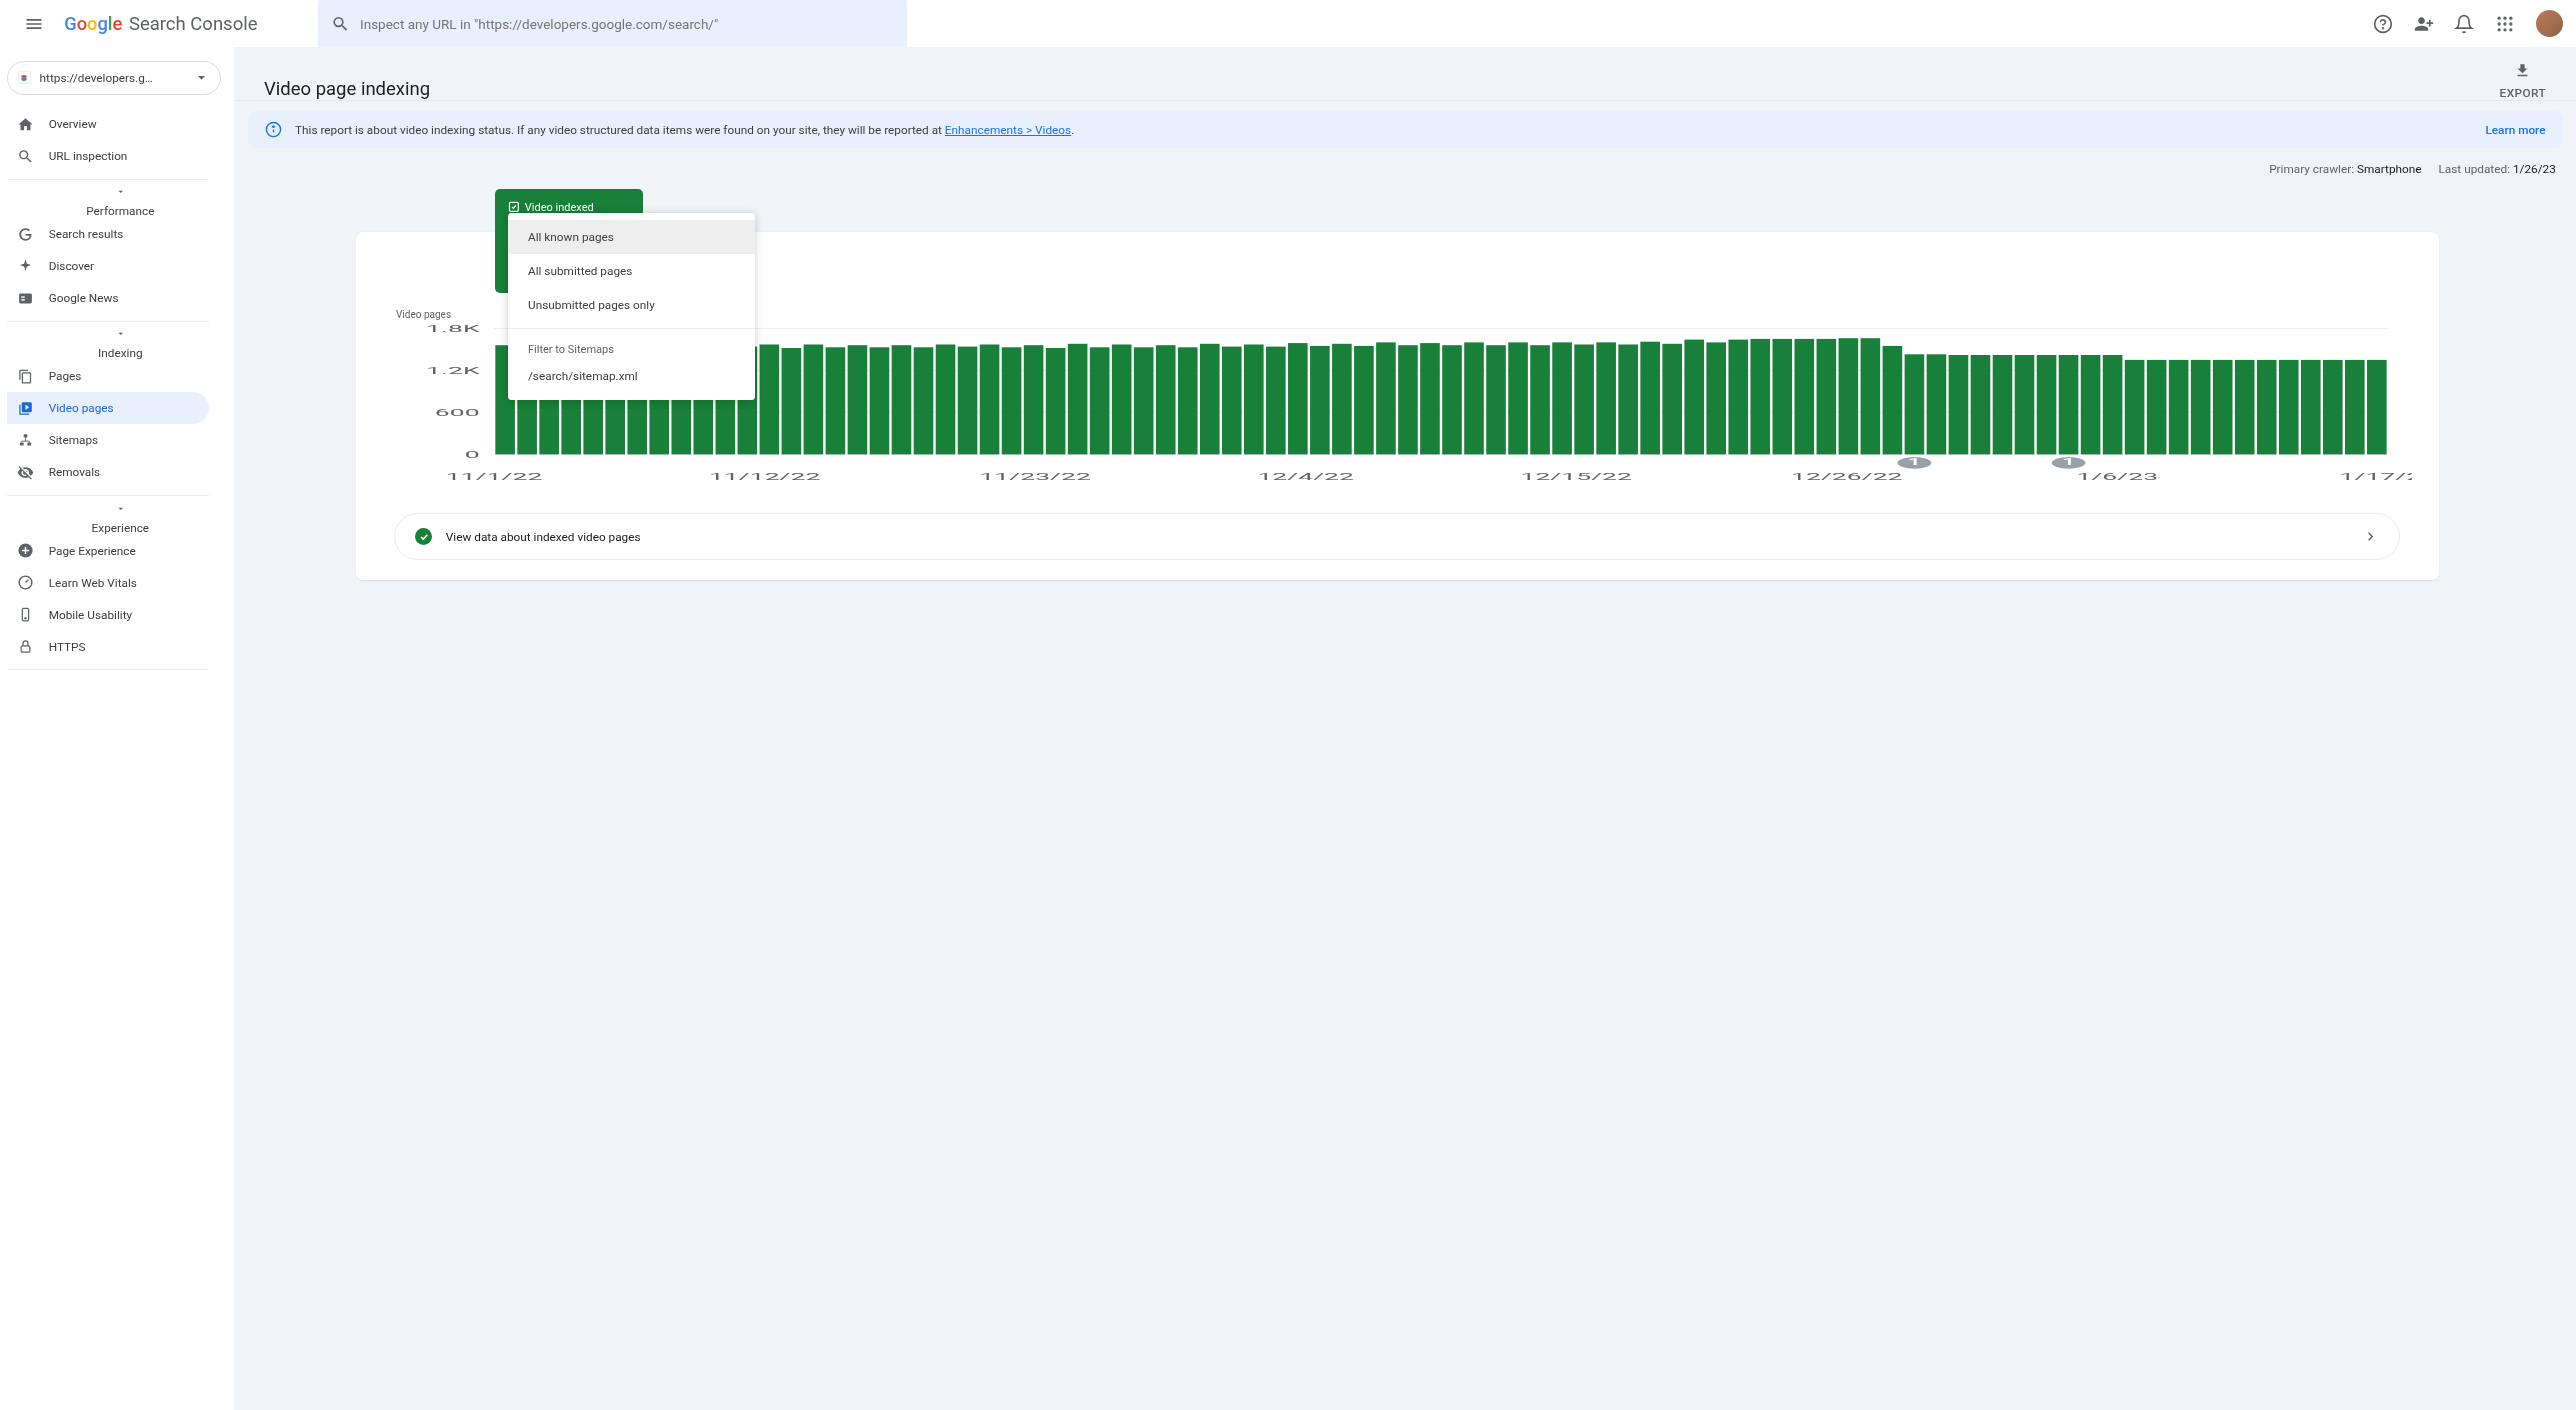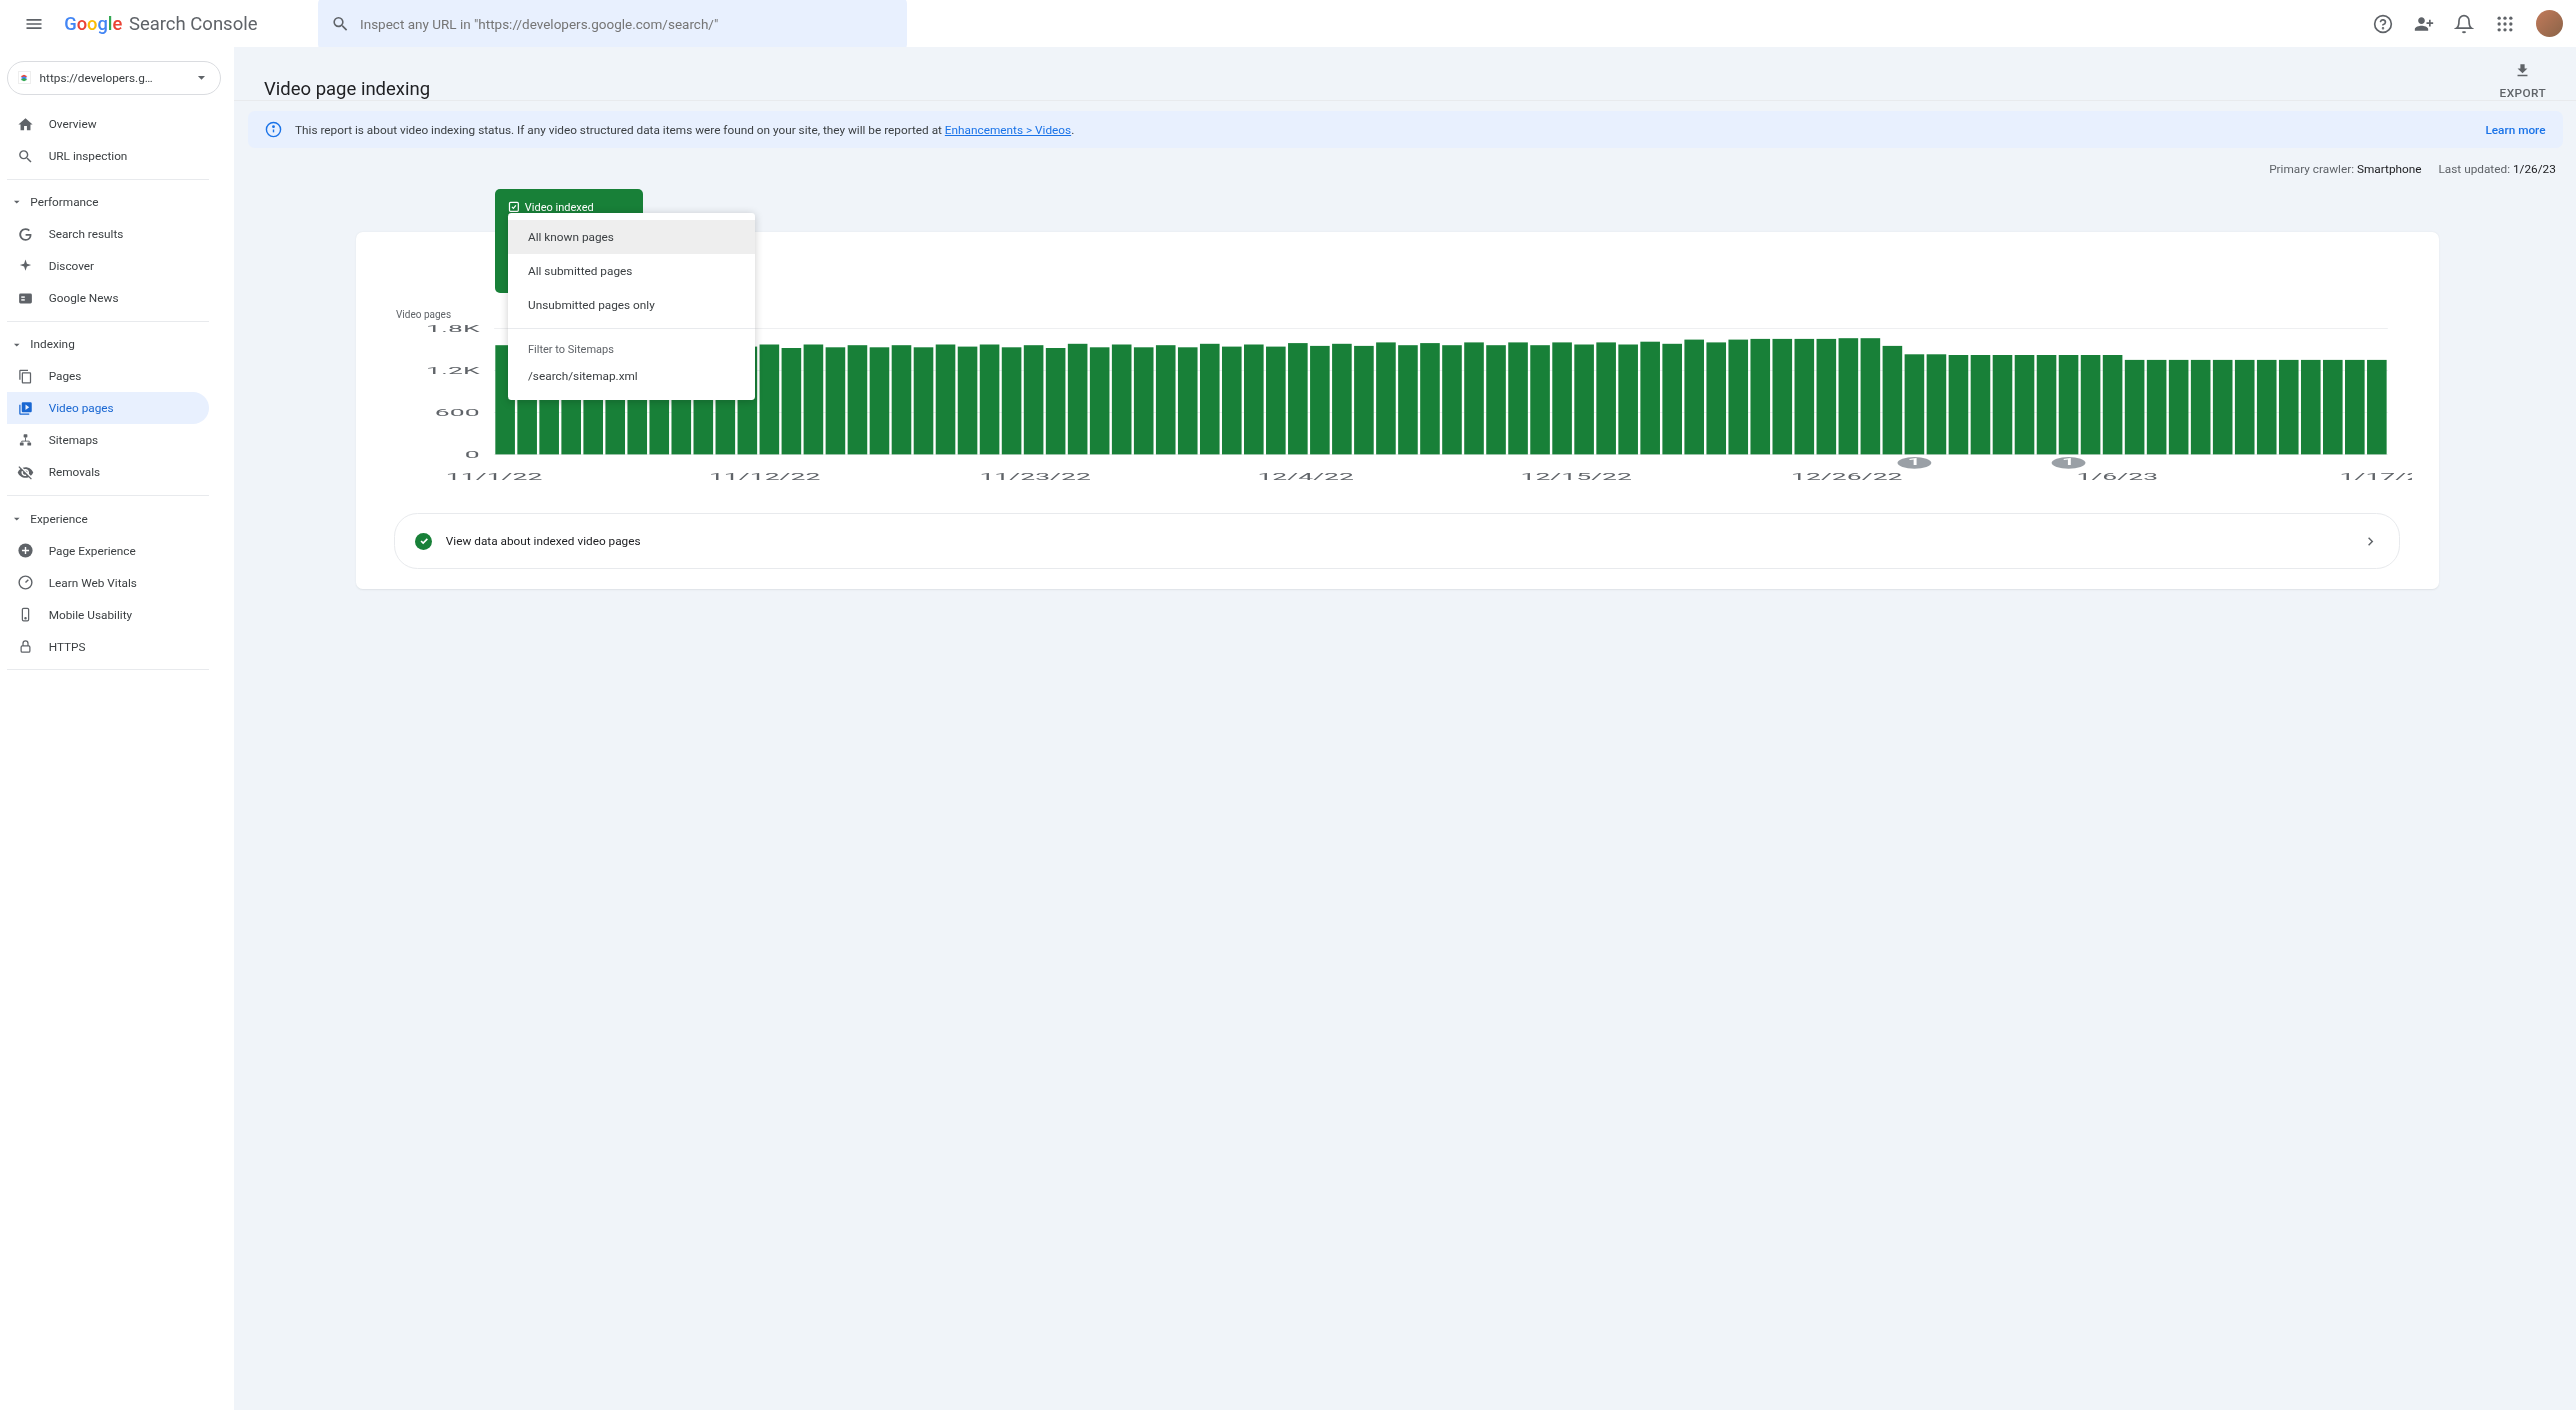--- a/index.html
+++ b/index.html
@@ -19,21 +19,21 @@
 
 .body { display: flex; flex: 1; overflow: hidden; }
 .sidebar { width: 234px; padding: 13.5px 0 13.5px 6.7px; overflow-y: auto; }
 .property-selector { margin: 0 13.5px 13.5px 0; border: 0.8px solid #dadce0; border-radius: 20px; height: 34px; display: flex; align-items: center; padding: 0 10px; gap: 8.4px; cursor: pointer; }
 .property-favicon { width: 13.5px; height: 13.5px; background: #fff; border: 0.8px solid #eee; display: flex; align-items: center; justify-content: center; font-size: 8.4px; }
 .property-text { flex: 1; white-space: nowrap; overflow: hidden; text-overflow: ellipsis; color: #3c4043; font-size: 11.8px; }
 .nav-item { display: flex; align-items: center; height: 32px; padding: 0 10px; gap: 15px; border-radius: 0 17px 17px 0; cursor: pointer; color: #3c4043; margin-right: 25px; }
 .nav-item.active { background: #e8f0fe; color: #1967d2; }
 .nav-item .nav-icon { width: 17px; color: #5f6368; display: flex; justify-content: center; }
 .nav-item.active .nav-icon { color: #1967d2; }
-.nav-section { display: flex; align-items: center; height: 32px; padding: 0 3.4px; gap: 6.7px; cursor: pointer; color: #3c4043; font-size: 11.8px; }
+.nav-section { display: flex; align-items: center; height: 32px; padding: 0 3.4px; gap: 6.7px; cursor: pointer; color: #3c4043; font-size: 11.8px; flex-direction: column; }
 .nav-divider { height: 0.8px; background: #e8eaed; margin: 6.7px 25px 6.7px 0; }
 
 
 .main { flex: 1; background: #f0f4f9; overflow-y: auto; position: relative; }
 .main-header { display: flex; align-items: flex-end; height: 54px; padding: 0 30px; border-bottom: 0.8px solid #e8eaed; position: relative; z-index: 5; background: #f0f4f9; }
 .page-title { font-size: 18.5px; color: #202124; font-weight: 400; }
 .export-btn { margin-left: auto; display: flex; align-items: center; gap: 6.7px; color: #5f6368; font-weight: 500; font-size: 11.8px; cursor: pointer; letter-spacing: 0.4px; flex-direction: column; }
 
 .content { padding: 10px 13.5px; }
 .info-banner { background: #e8f0fe; border-radius: 6.7px; padding: 10px 17px; display: flex; align-items: center; gap: 13.5px; color: #3c4043; font-size: 11.8px; }
@@ -51,21 +51,21 @@
 
 .chart-card { background: #fff; border-radius: 6.7px; margin: 0 124px 0 108px; padding: 17px 27px 20px 27px; margin-top: -61px; padding-top: 77px; box-shadow: 0 0.8px 1.7px rgba(60,64,67,0.1); }
 .chart-area { position: relative; }
 .chart-title { font-size: 10px; color: #5f6368; margin-left: 13.5px; }
 .chart-svg { width: 100%; height: 168px; }
 .chart-bars rect { fill: #188038; }
 .chart-gridline { stroke: #e8eaed; stroke-width: 1; }
 .marker-circle { fill: #9aa0a6; }
 .marker-text { fill: #fff; font-size: 10px; font-weight: 500; text-anchor: middle; }
 
-.view-data-row { margin: 25px 11.8px 0 11.8px; border: 0.8px solid #e8eaed; border-radius: 23.5px; height: 56px; display: flex; align-items: center; padding: 0 20px; gap: 13.5px; cursor: pointer; }
+.view-data-row { margin: 25px 11.8px 0 11.8px; border: 0.8px solid #e8eaed; border-radius: 23.5px; height: 47px; display: flex; align-items: center; padding: 0 20px; gap: 13.5px; cursor: pointer; }
 .check-circle { width: 17px; height: 17px; background: #188038; border-radius: 50%; display: flex; align-items: center; justify-content: center; color: #fff; }
 .view-data-row .chev { margin-left: auto; color: #5f6368; }
 
 
 .dropdown { position: absolute; top: 166px; left: 274px; width: 247px; background: #fff; border-radius: 3.4px; box-shadow: 0 1.7px 8.4px rgba(0,0,0,0.2); z-index: 100; padding: 6.7px 0; }
 .dropdown-item { height: 34px; display: flex; align-items: center; padding: 0 20px; font-size: 11.8px; color: #3c4043; cursor: pointer; }
 .dropdown-item.selected { background: #eeeeee; }
 .dropdown-divider { height: 0.8px; background: #e8eaed; margin: 6.7px 0; }
 .dropdown-header { padding: 6.7px 20px 3.4px 20px; font-size: 11px; color: #5f6368; }
 

